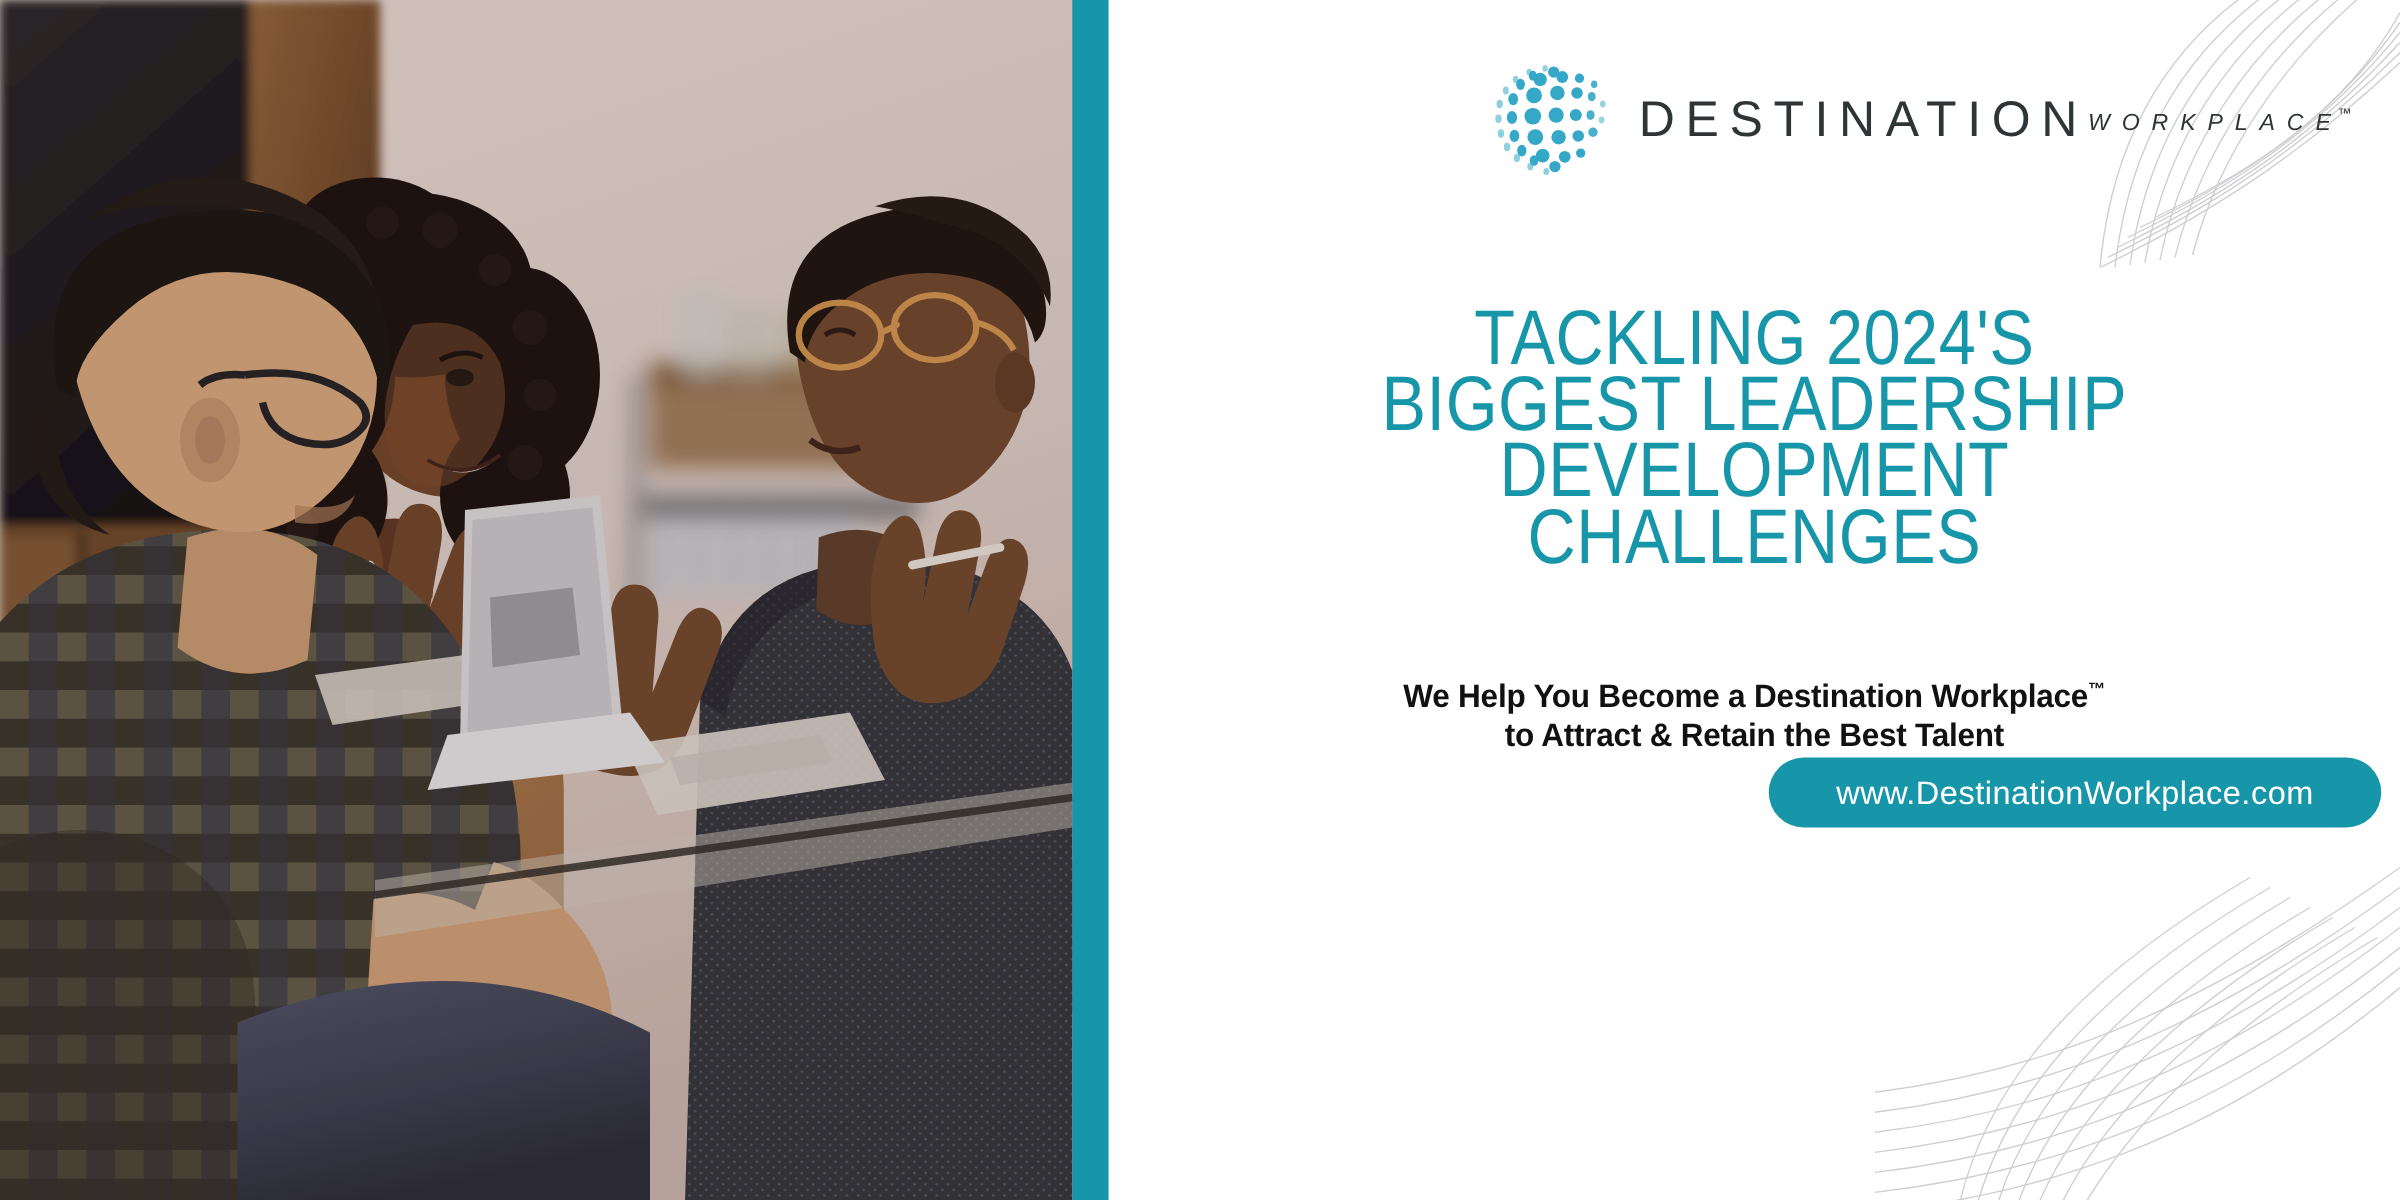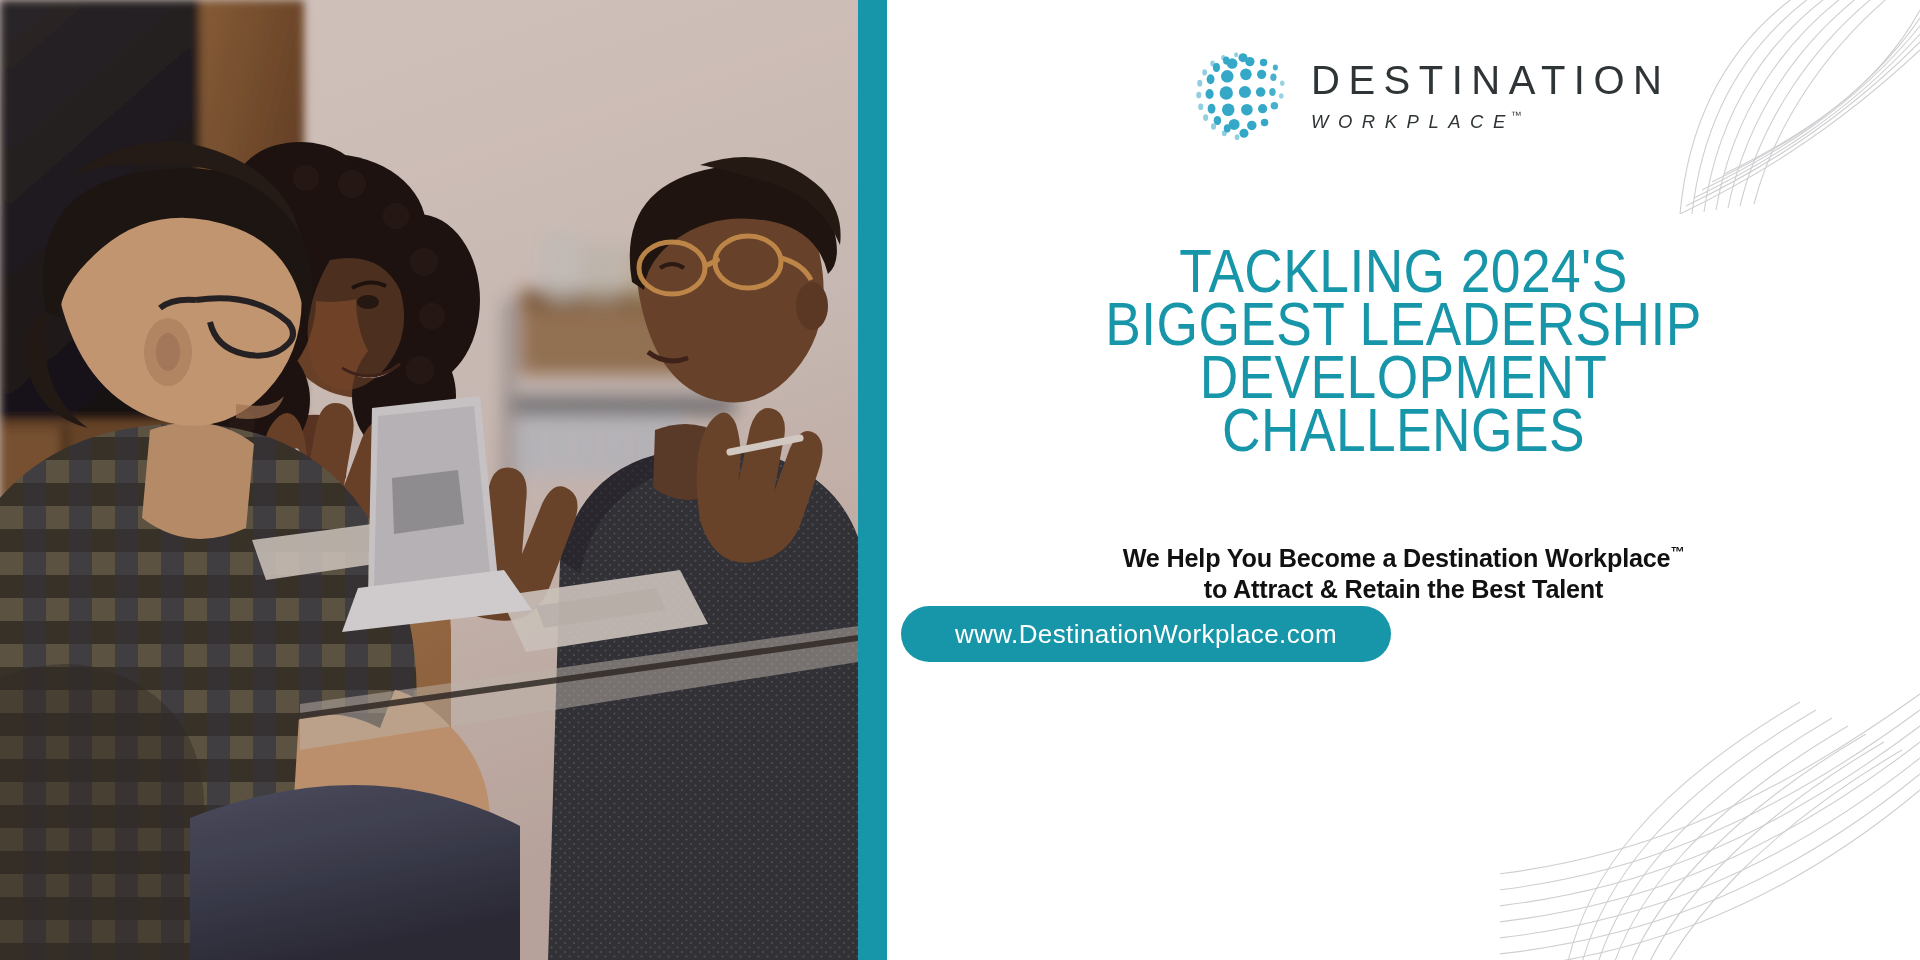--- a/index.html
+++ b/index.html
@@ -21,21 +21,21 @@
 
   
   .deco { position:absolute; pointer-events:none; }
   .deco-tr { right:0; top:-16px; width:300px; height:230px; }
   .deco-br { right:0; bottom:-10px; width:420px; height:330px; }
 
   
   .logo { position:absolute; left:300px; top:38px; width:610px; height:112px; display:flex;
           align-items:center; gap:16px; }
   .logo-mark { width:108px; height:108px; flex:0 0 108px; }
-  .logo-words { display:flex; flex-direction:column; justify-content:flex-start;
+  .logo-words { display:flex; flex-direction:row; justify-content:flex-start;
                 padding-top:4px; }
   .logo-name { font-size:40px; letter-spacing:8.5px; color:#2f3437; font-weight:400;
                line-height:1.0; white-space:nowrap; }
   .logo-sub-row { display:flex; align-items:flex-start; justify-content:flex-start;font-style:italic; }
   .logo-sub { font-size:18.5px; letter-spacing:9.5px; color:#2f3437; font-weight:400;
               line-height:1.0; margin-top:13px; white-space:nowrap; }
   .logo-tm { font-size:11px; letter-spacing:0; color:#2f3437; margin-top:9px; margin-left:-4px; }
 
   
   .headline { position:absolute; left:0; top:244px; width:1033px; text-align:center;
@@ -48,21 +48,21 @@
   .tagline { position:absolute; left:0; top:537px; width:1033px; text-align:center;
              color:#111111; font-size:26px; line-height:31px; font-weight:bold;
              letter-spacing:-0.2px;
              font-family:"Liberation Sans Narrow","Liberation Sans",sans-serif;
              transform:scaleX(0.97); transform-origin:50% 0; }
   .tagline .tl-line { display:block; white-space:nowrap; }
   .tagline sup { font-size:0.55em; vertical-align:super; letter-spacing:0; }
 
   
   .url-button { position:absolute; left:14px; top:606px; width:1004px; display:flex;
-                justify-content:flex-start; }
+                justify-content:flex-end; }
   .url-pill { background:#1896A9; color:#ffffff; border:none; border-radius:34px;
               height:56px; min-width:490px; padding:0 42px; font-size:26px;
               letter-spacing:0.4px; display:flex; align-items:center; justify-content:center;
               font-family:"Liberation Sans", sans-serif; cursor:pointer; }
 </style>
 </head>
 <body>
 
 <div class="banner">
 

